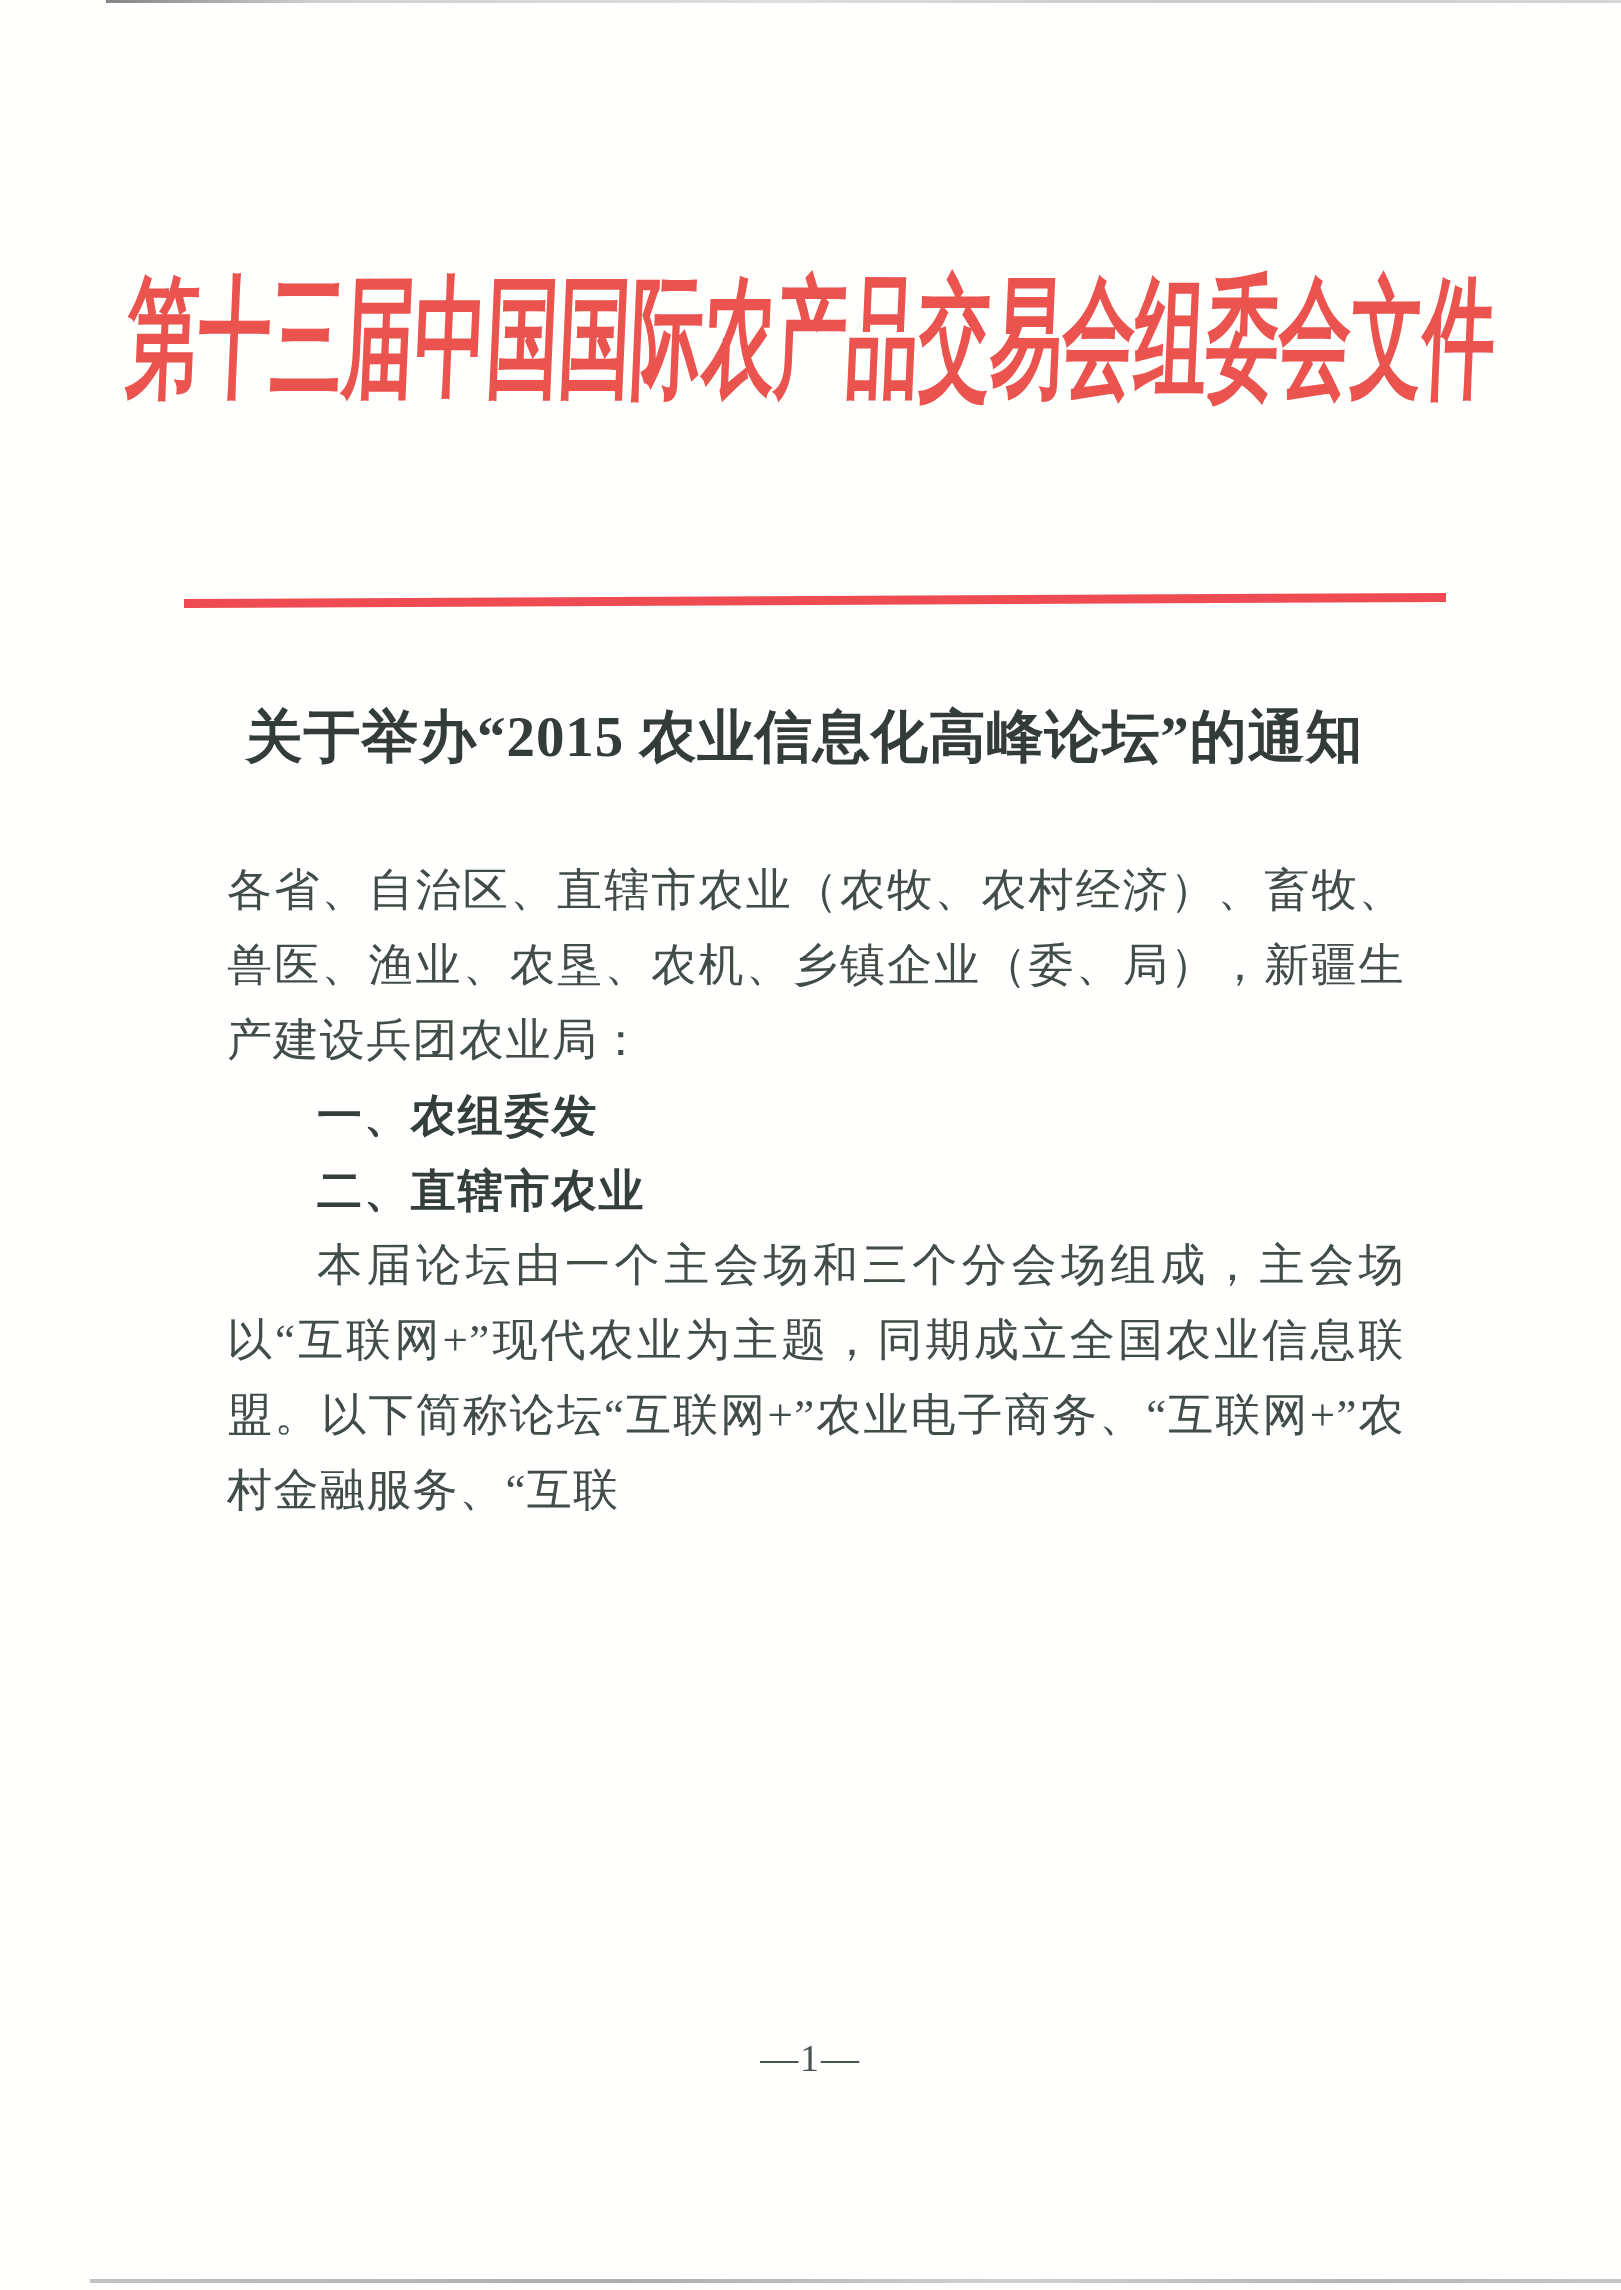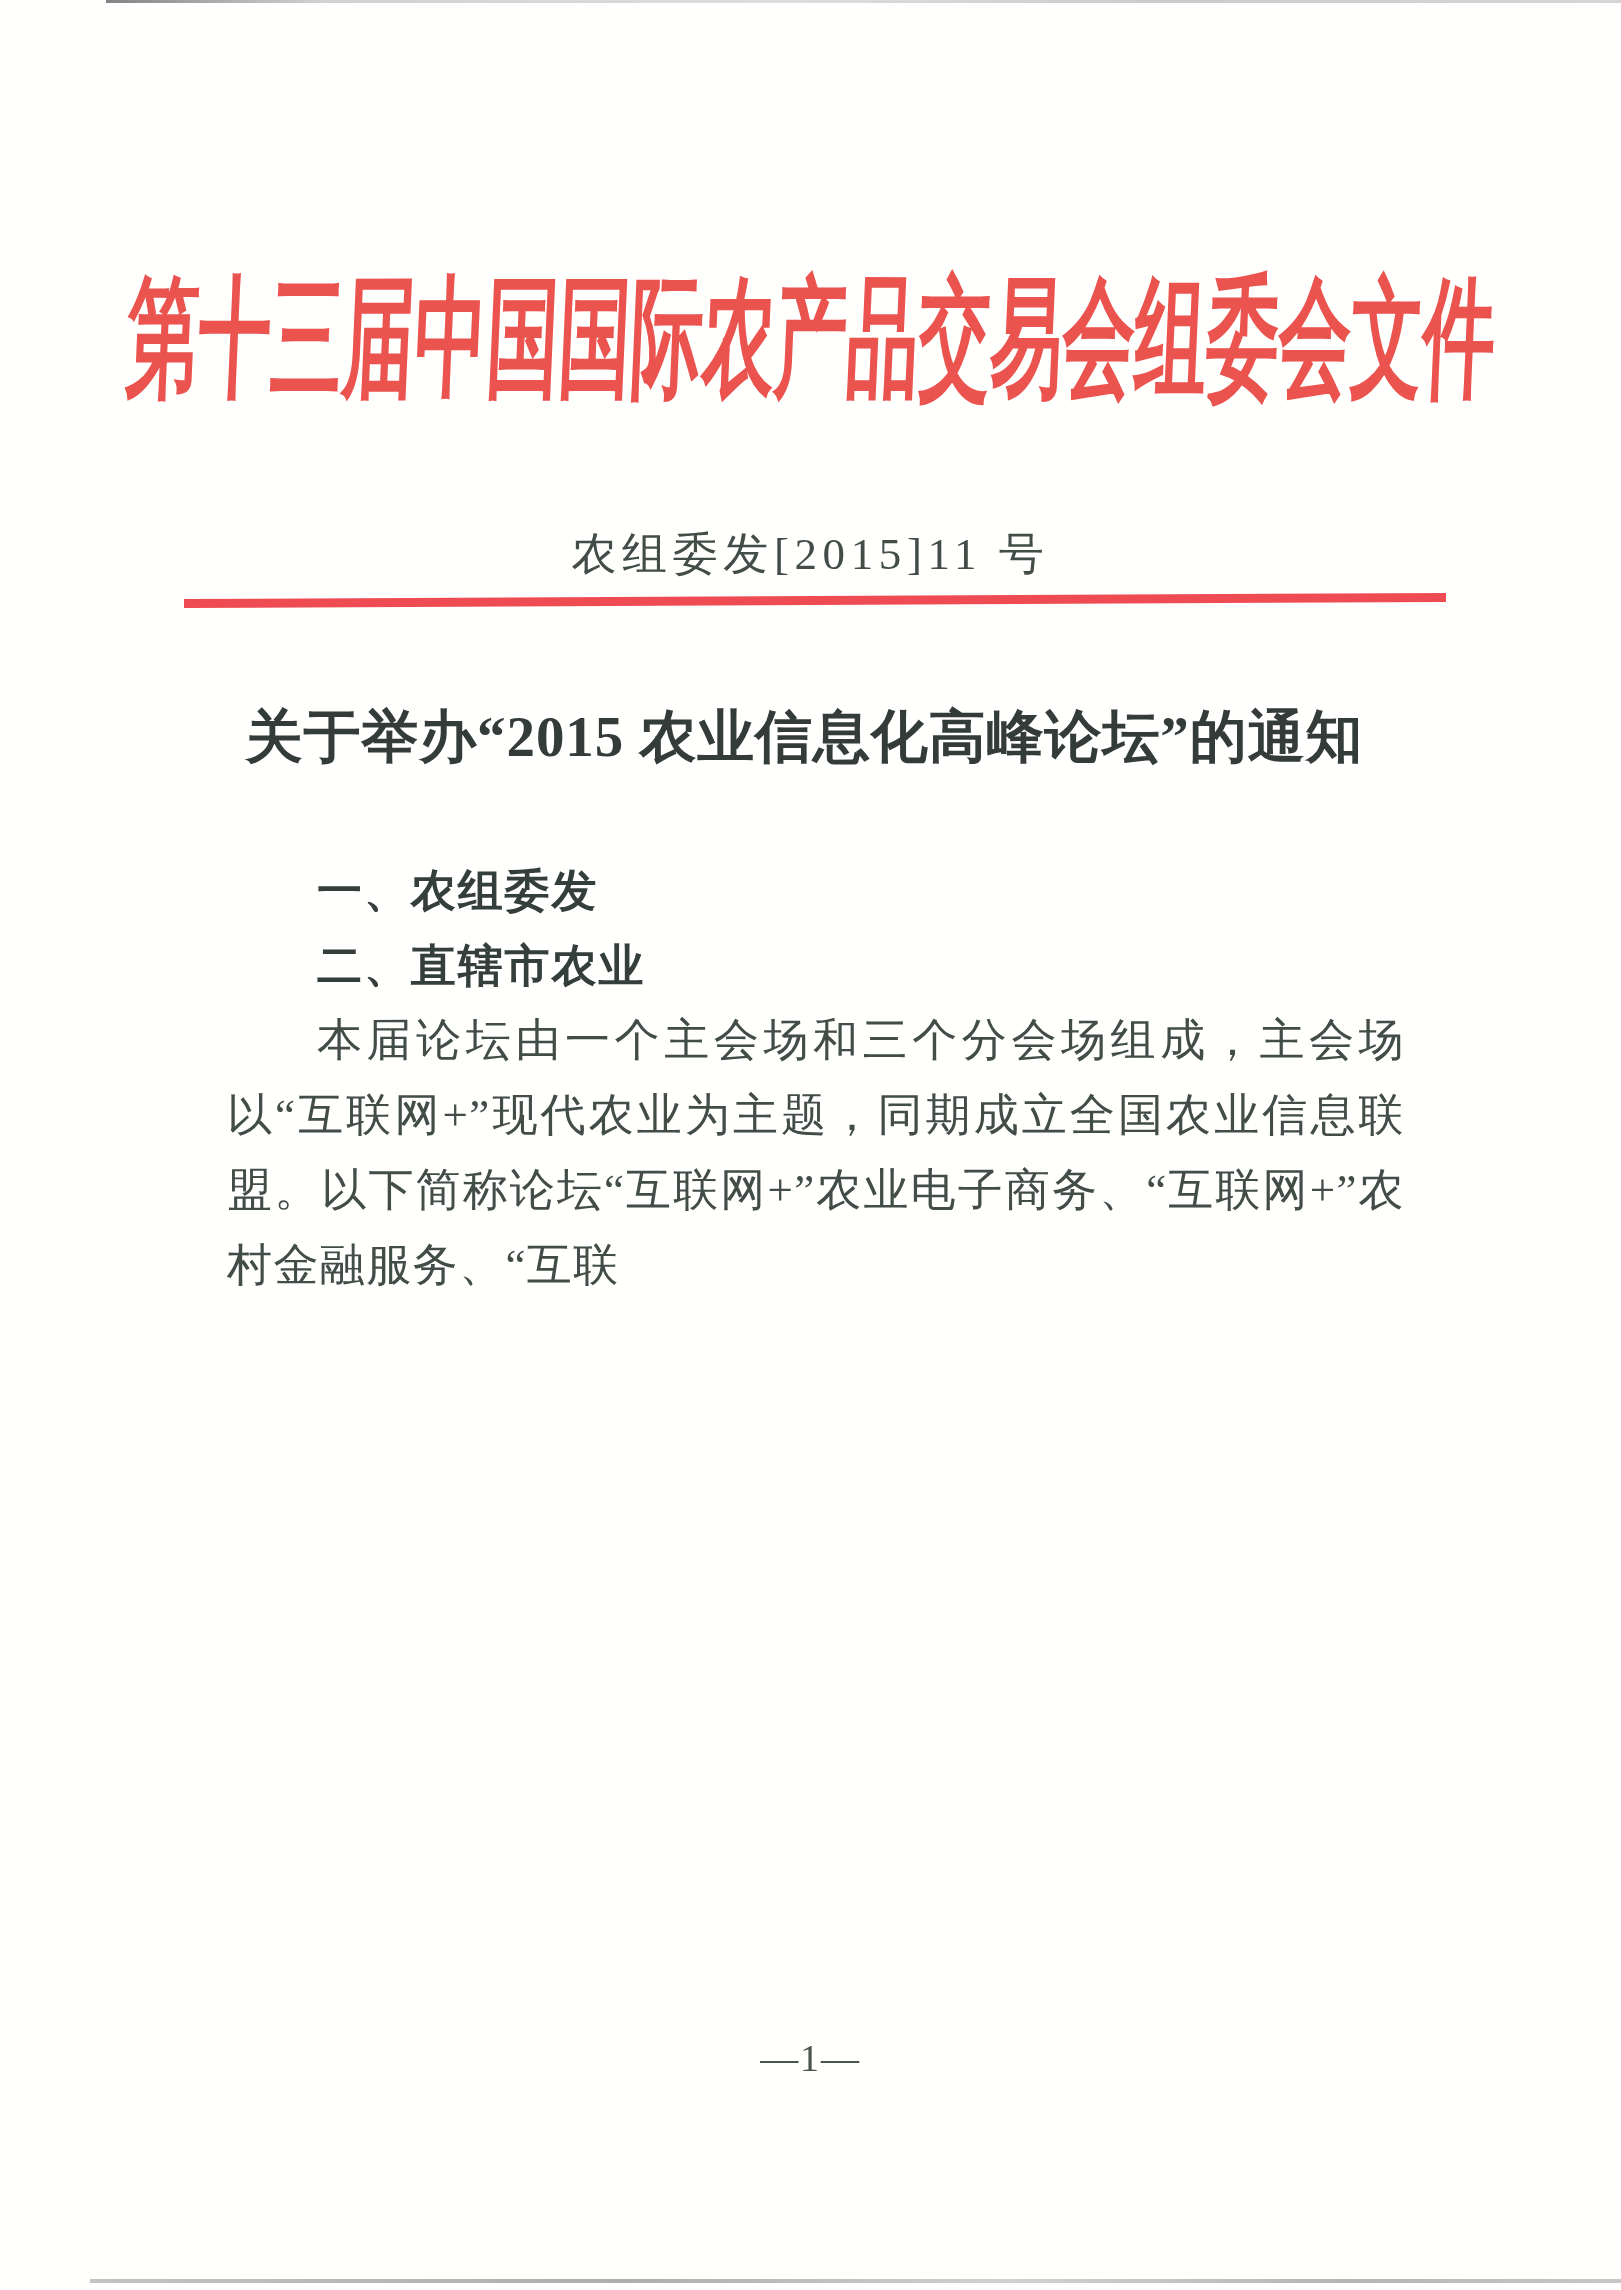--- a/index.html
+++ b/index.html
@@ -114,27 +114,27 @@
 <body>
 
 <div class="page">
 
   <div class="scan-edge-top"></div>
 
   <div class="header">
     <span class="header-text">第十三届中国国际农产品交易会组委会文件</span>
   </div>
 
-  <div class="doc-number">农组委发[2015]11 号</div>
 
   <div class="red-line"></div>
 
   <h1 class="doc-title">关于举办“2015 农业信息化高峰论坛”的通知</h1>
 
   <div class="body-block">
+    <p class="addressee">各省、自治区、直辖市农业（农牧、农村经济）、畜牧、兽医、渔业、农垦、农机、乡镇企业（委、局），新疆生产建设兵团农业局：</p>
     <p class="section-heading">一、农组委发</p>
     <p class="section-heading">二、直辖市农业</p>
     <p class="indent">本届论坛由一个主会场和三个分会场组成，主会场以“互联网+”现代农业为主题，同期成立全国农业信息联盟。以下简称论坛“互联网+”农业电子商务、“互联网+”农村金融服务、“互联</p>
   </div>
 
   <div class="page-number">—1—</div>
 
   <div class="scan-edge-bottom"></div>
 
 </div>

